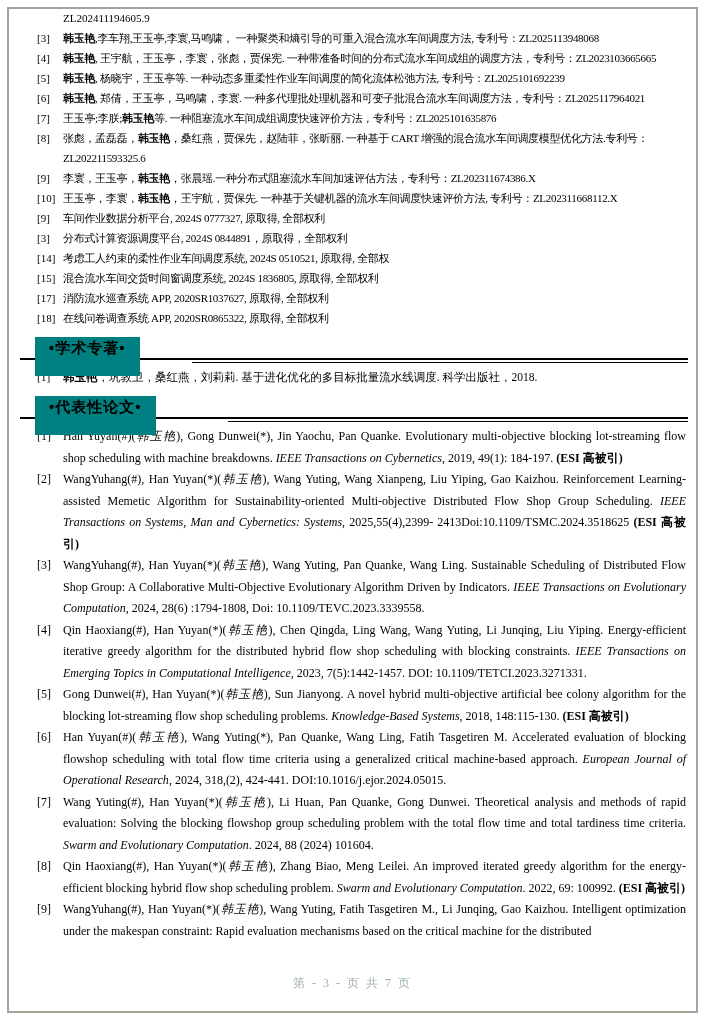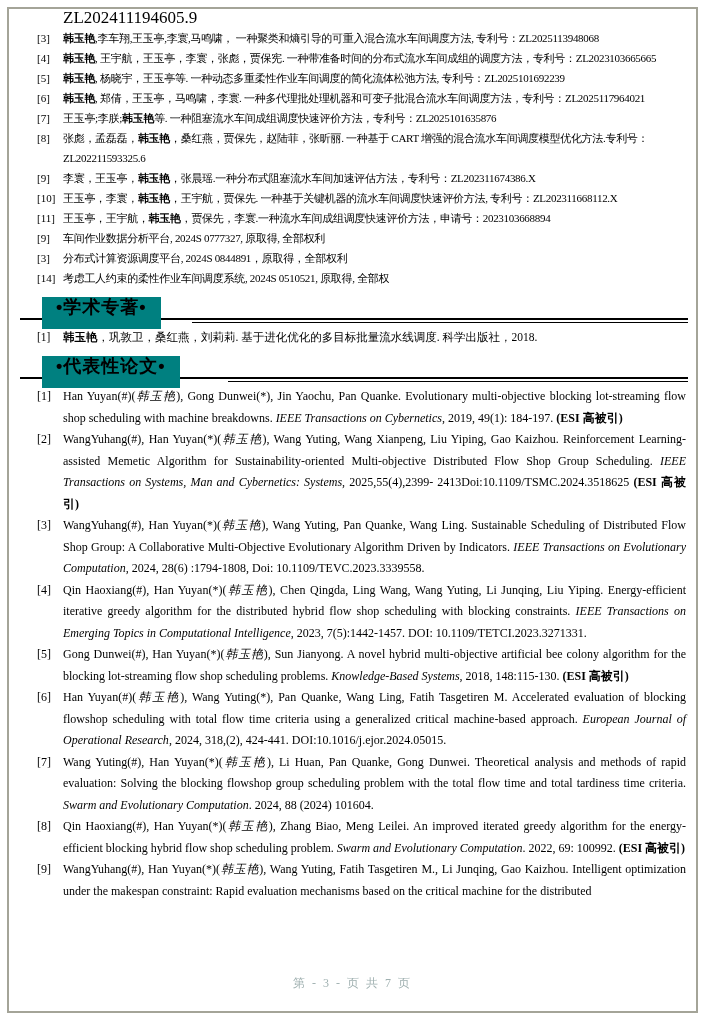--- a/index.html
+++ b/index.html
@@ -9,26 +9,26 @@
   }
   .border-frame{position:absolute;inset:7px;border:2px solid var(--border,#a4a498);pointer-events:none;}
   .content{position:absolute;left:20px;right:17px;top:8px;bottom:52px;overflow:hidden;}
   .list{padding:0 0 0 0;}
   .item{display:flex;align-items:flex-start;}
   .no{flex:0 0 26px;padding-left:17px;box-sizing:content-box;white-space:nowrap;}
   .txt{flex:1;padding-right:2px;}
   
   .patent-list .item{font-size:11px;line-height:20px;}
   .patent-list .txt{letter-spacing:-0.3px;}
-  .carryover{font-size:17px;line-height:20px;padding-left:43px;}
+  .carryover{font-size:11px;line-height:20px;padding-left:43px;}
   
   .header-row{position:relative;height:21px;border-bottom:2px solid #000;margin:9px 0 7px 0;}
   .bar{
-    position:absolute;left:22px;top:0;height:32px;line-height:21px;
-    background:var(--accent,#008080);color:#000;font-weight:700;font-size:18px;
+    position:absolute;left:15px;top:0;height:39px;line-height:21px;
+    background:var(--accent,#008080);color:#000;font-weight:700;font-size:15px;
     padding:0 14px;letter-spacing:1px;
     font-family:"Liberation Sans","DejaVu Sans",sans-serif;
   }
   .header-row::after{content:"";position:absolute;right:0;top:25px;border-top:1px solid #000;}
   .h-mono::after{left:172px;}
   .h-papers::after{left:208px;}
   
   .mono-list .item{font-size:11.5px;line-height:20px;margin:2px 0 1px 0;}
   
   .paper-list .item{font-size:12px;line-height:21.5px;}
@@ -79,34 +79,42 @@
         </div>
         <div class="item">
           <span class="no">[9]</span>
           <div class="txt"><span class="s-n">李寰，王玉亭，</span><span class="s-b">韩玉艳</span><span class="s-n">，张晨瑶.一种分布式阻塞流水车间加速评估方法，专利号：ZL202311674386.X</span></div>
         </div>
         <div class="item">
           <span class="no">[10]</span>
           <div class="txt"><span class="s-n">王玉亭，李寰，</span><span class="s-b">韩玉艳</span><span class="s-n">，王宇航，贾保先. 一种基于关键机器的流水车间调度快速评价方法, 专利号：ZL202311668112.X</span></div>
         </div>
         <div class="item">
-          <span class="no">[11]</span>
-          <div class="txt"><span class="s-n">王玉亭，王宇航，</span><span class="s-b">韩玉艳</span><span class="s-n">，贾保先，李寰.一种流水车间成组调度快速评价方法，申请号：2023103668894</span></div>
-        </div>
-        <div class="item">
           <span class="no">[9]</span>
           <div class="txt"><span class="s-n">车间作业数据分析平台, 2024S 0777327, 原取得, 全部权利</span></div>
         </div>
         <div class="item">
           <span class="no">[3]</span>
           <div class="txt"><span class="s-n">分布式计算资源调度平台, 2024S 0844891，原取得，全部权利</span></div>
         </div>
         <div class="item">
           <span class="no">[14]</span>
           <div class="txt"><span class="s-n">考虑工人约束的柔性作业车间调度系统, 2024S 0510521, 原取得, 全部权</span></div>
+        </div>
+        <div class="item">
+          <span class="no">[15]</span>
+          <div class="txt"><span class="s-n">混合流水车间交货时间窗调度系统, 2024S 1836805, 原取得, 全部权利</span></div>
+        </div>
+        <div class="item">
+          <span class="no">[17]</span>
+          <div class="txt"><span class="s-n">消防流水巡查系统 APP, 2020SR1037627, 原取得, 全部权利</span></div>
+        </div>
+        <div class="item">
+          <span class="no">[18]</span>
+          <div class="txt"><span class="s-n">在线问卷调查系统 APP, 2020SR0865322, 原取得, 全部权利</span></div>
         </div>
       </div>
 
     <div class="header-row h-mono">
       <span class="bar">•学术专著•</span>
     </div>
     <div class="list mono-list">
         <div class="item">
           <span class="no">[1]</span>
           <div class="txt"><span class="s-b">韩玉艳</span><span class="s-n">，巩敦卫，桑红燕，刘莉莉. 基于进化优化的多目标批量流水线调度. 科学出版社，2018.</span></div>

